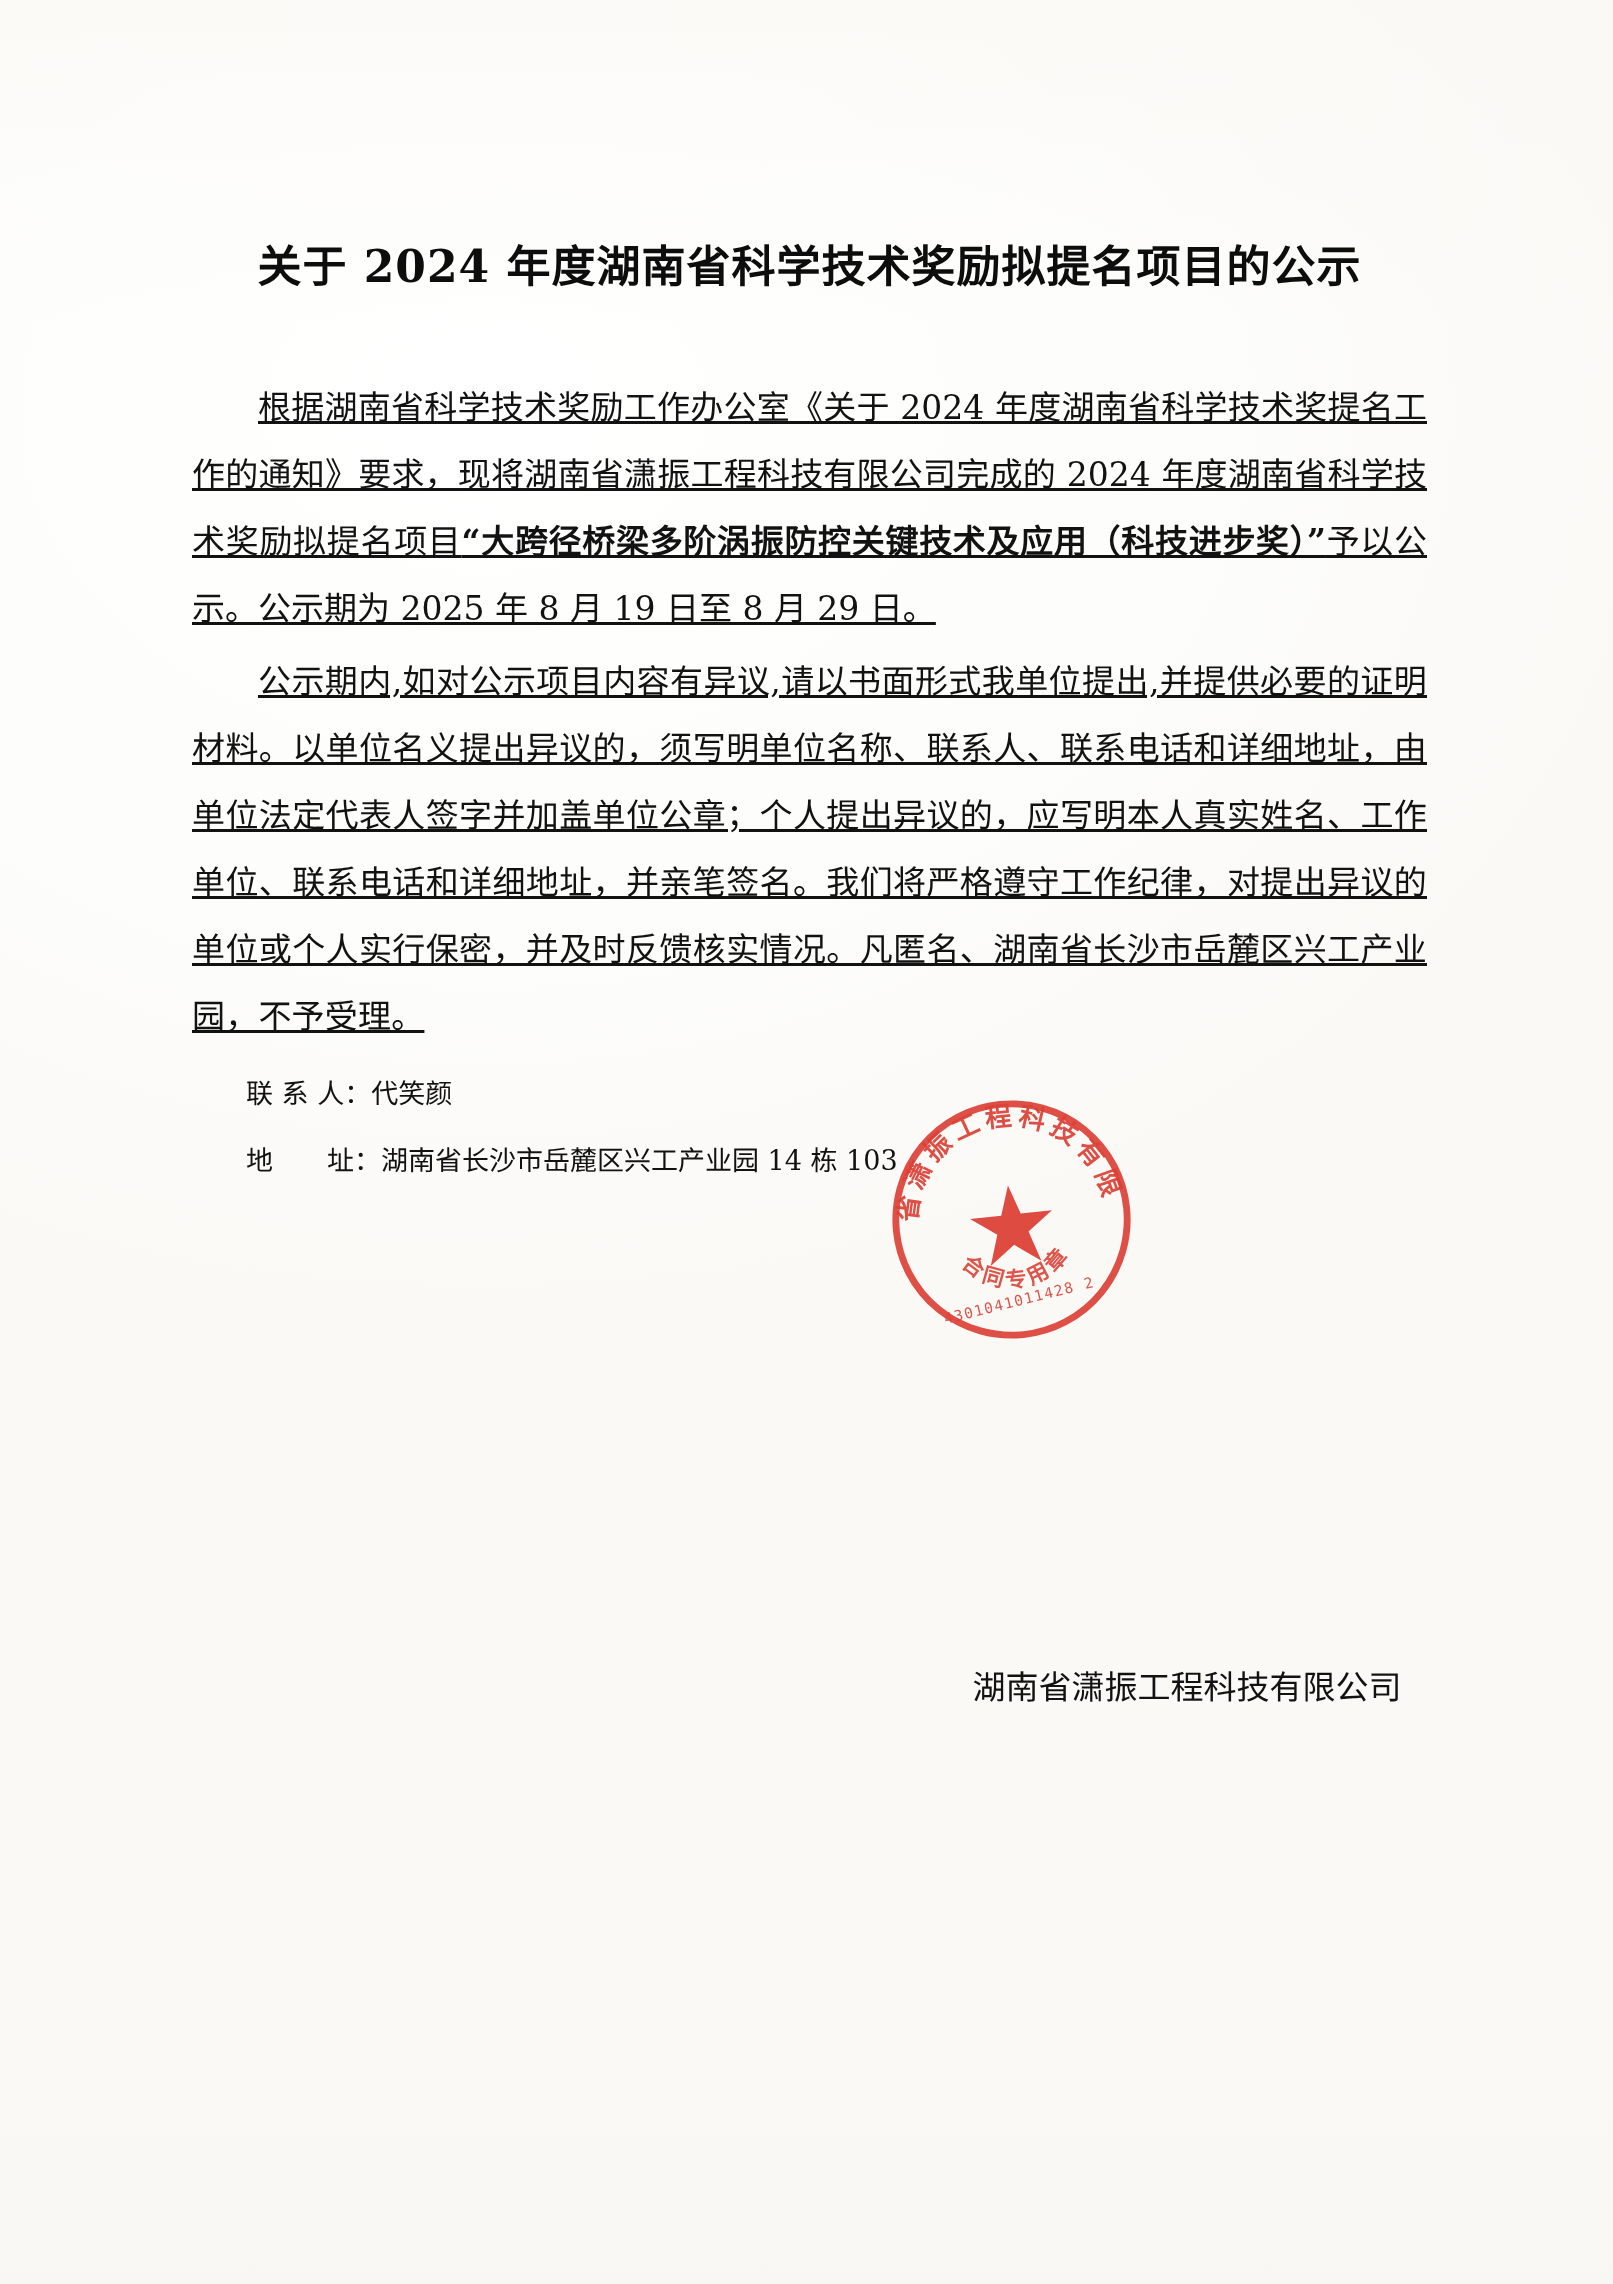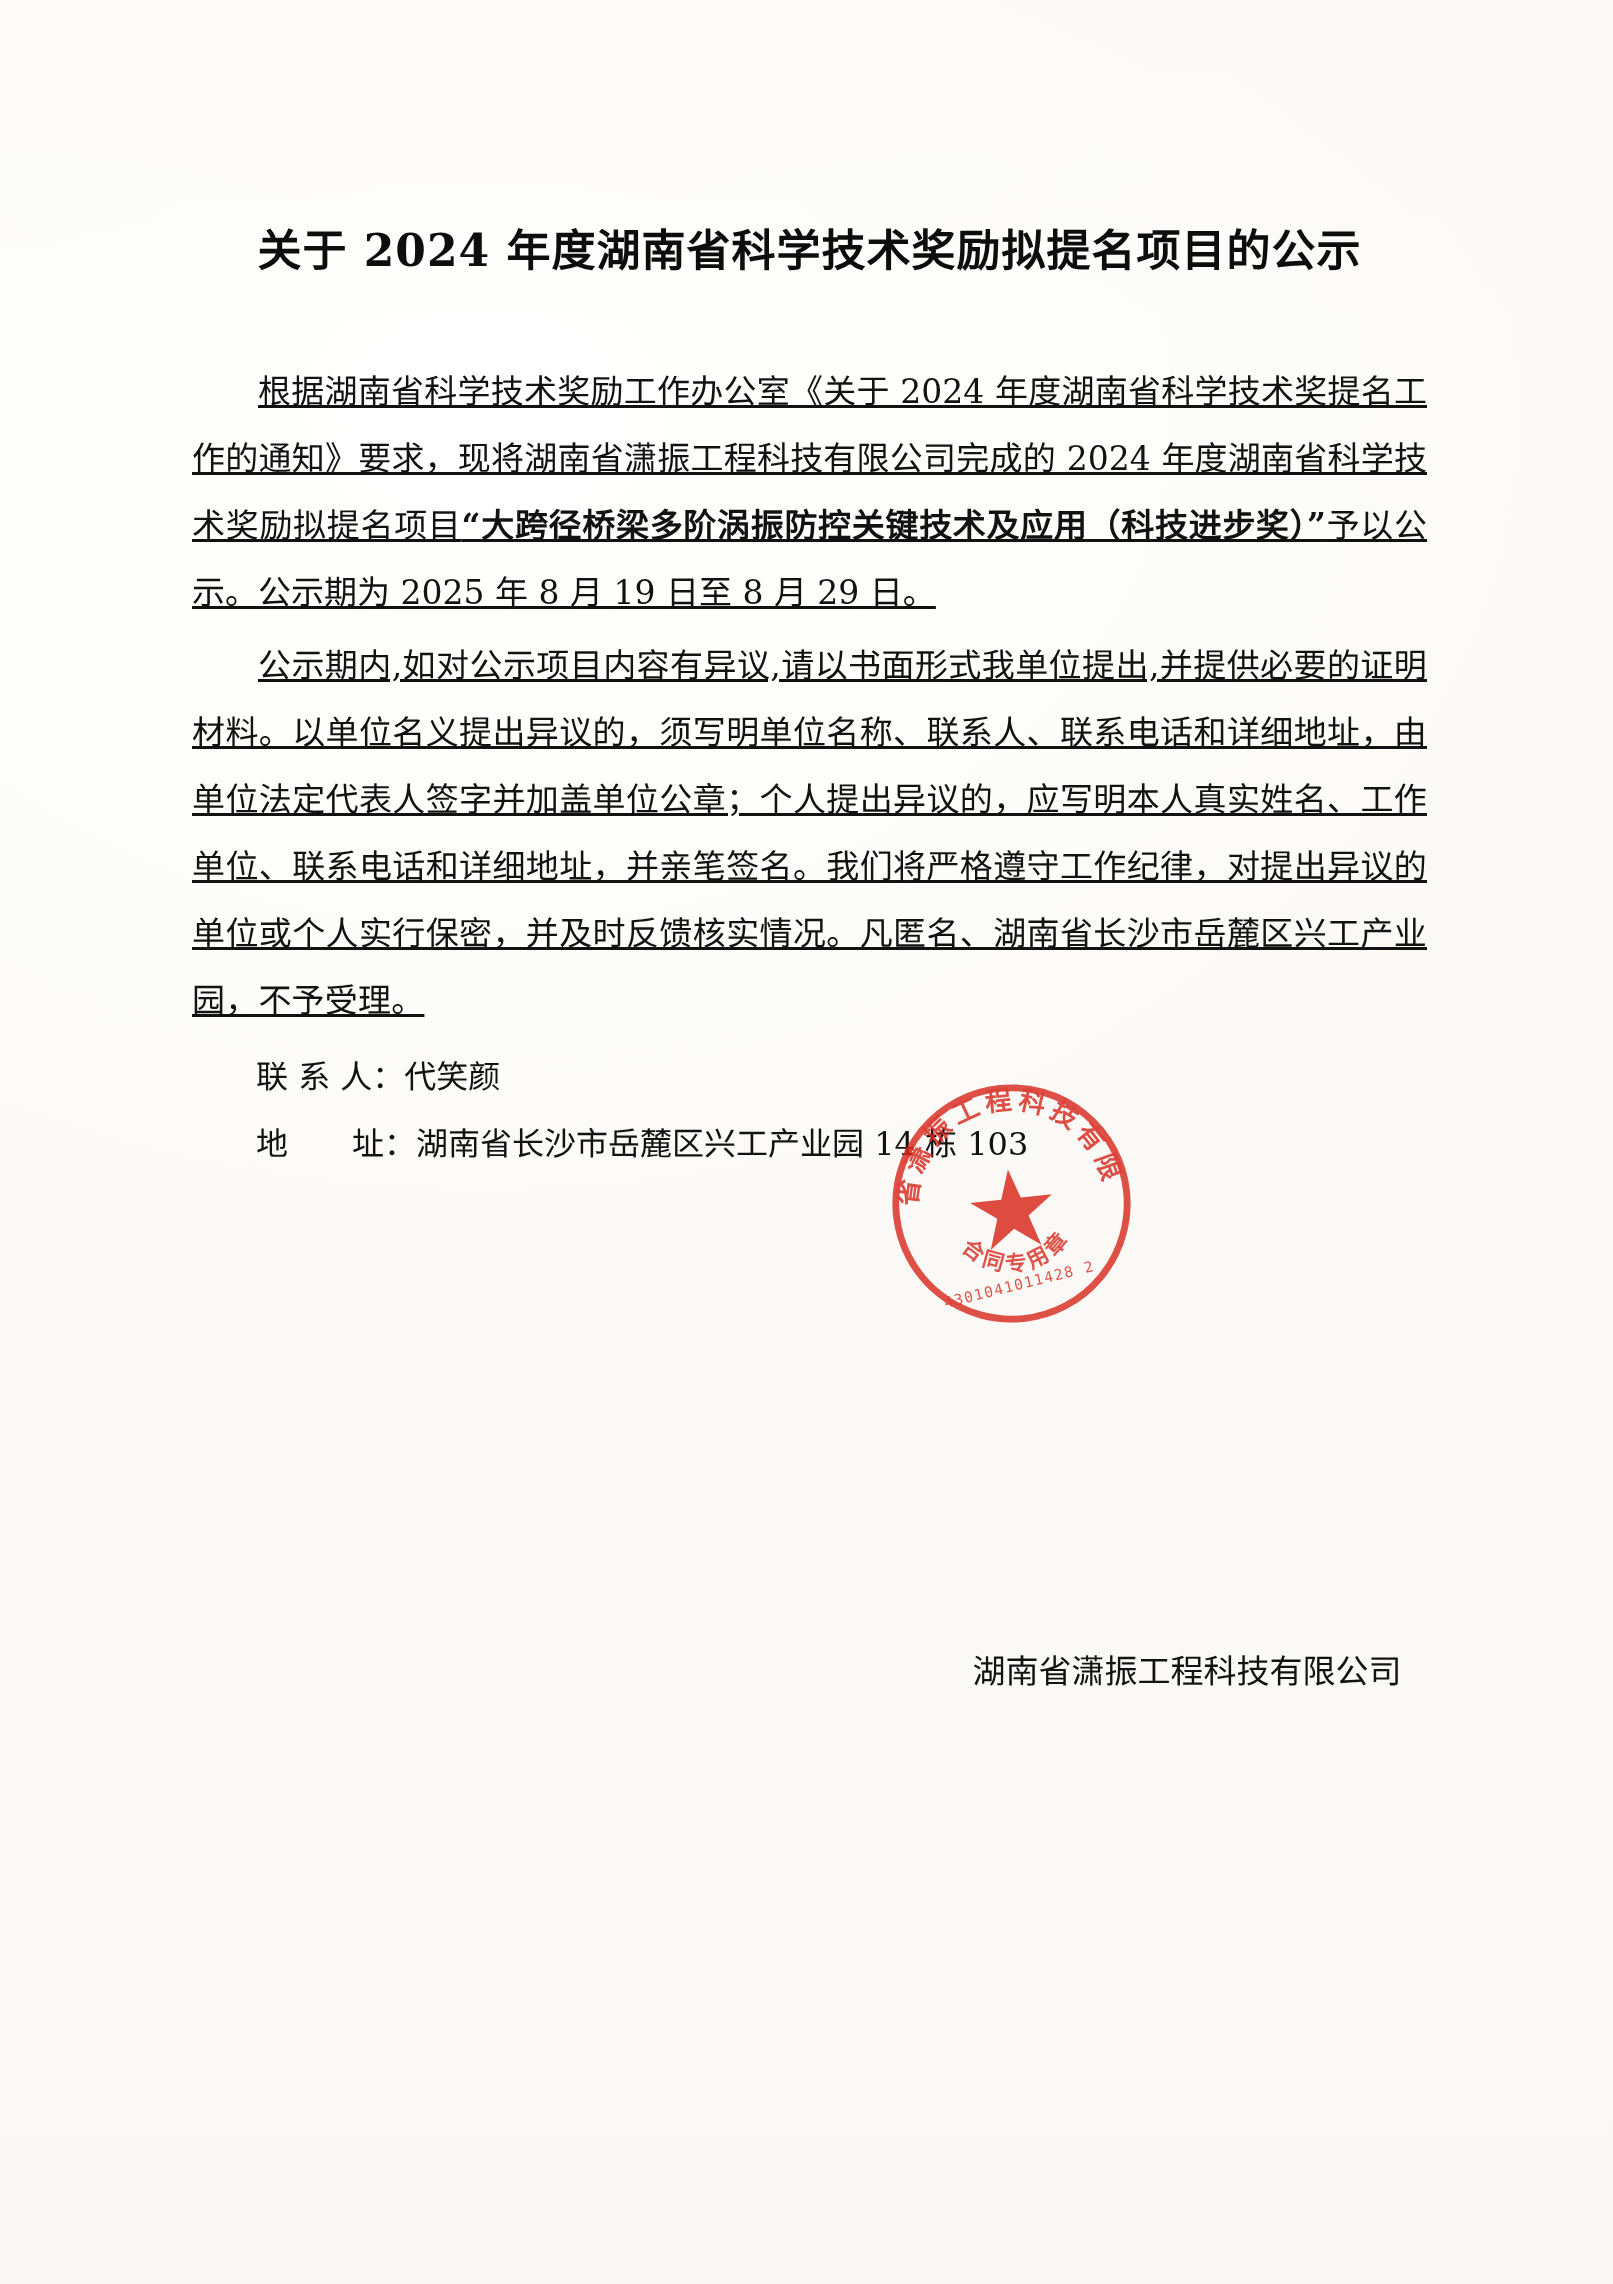--- a/index.html
+++ b/index.html
@@ -29,21 +29,21 @@
     inset: 0;
     pointer-events: none;
     background:
       linear-gradient(180deg, rgba(250,248,244,0.55) 0%, rgba(255,255,255,0) 14%),
       linear-gradient(0deg, rgba(248,246,242,0.5) 0%, rgba(255,255,255,0) 12%);
   }
 
   .content {
     position: absolute;
     left: 192px;
-    top: 0;
+    top: 16px;
     width: 1235px;
     height: 2082px;
   }
 
   .doc-title {
     margin-top: 223px;
     text-align: center;
     font-size: 44px;
     font-weight: bold;
     letter-spacing: 1px;
@@ -71,21 +71,21 @@
     margin-top: 5.9px;
     letter-spacing: 0.2px;
   }
 
   .emph {
     font-weight: bold;
   }
 
   .contact-lines {
     margin-top: 9.8px;
-    font-size: 32px;
+    font-size: 27px;
     line-height: 67px;
     color: #121212;
   }
   .contact-line {
     text-indent: 2em;
     white-space: pre;
   }
 
   .signature {
     position: absolute;

